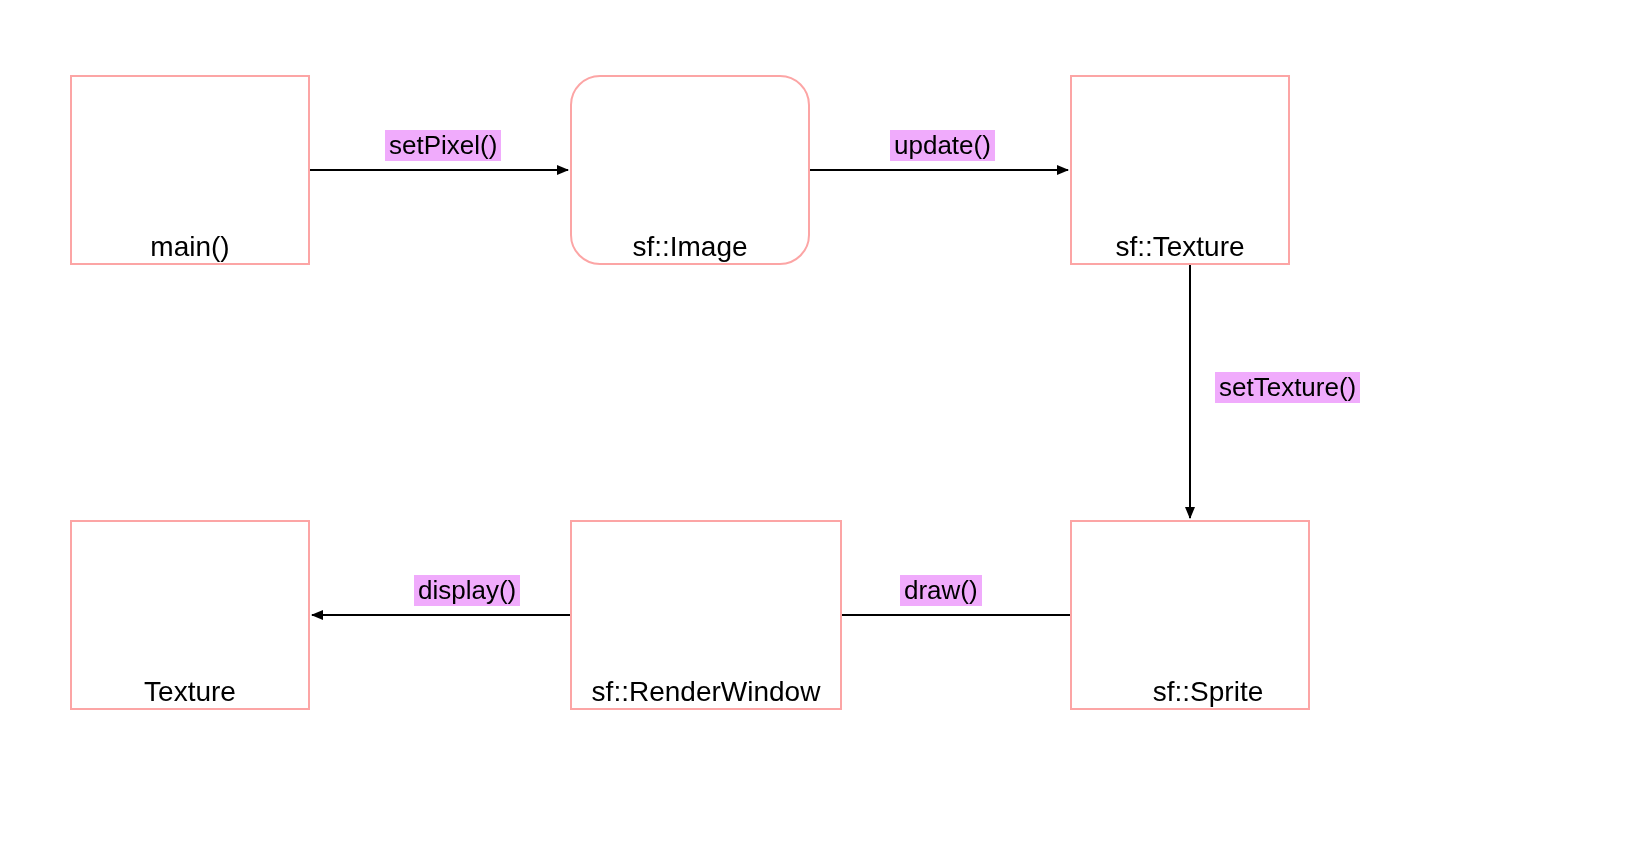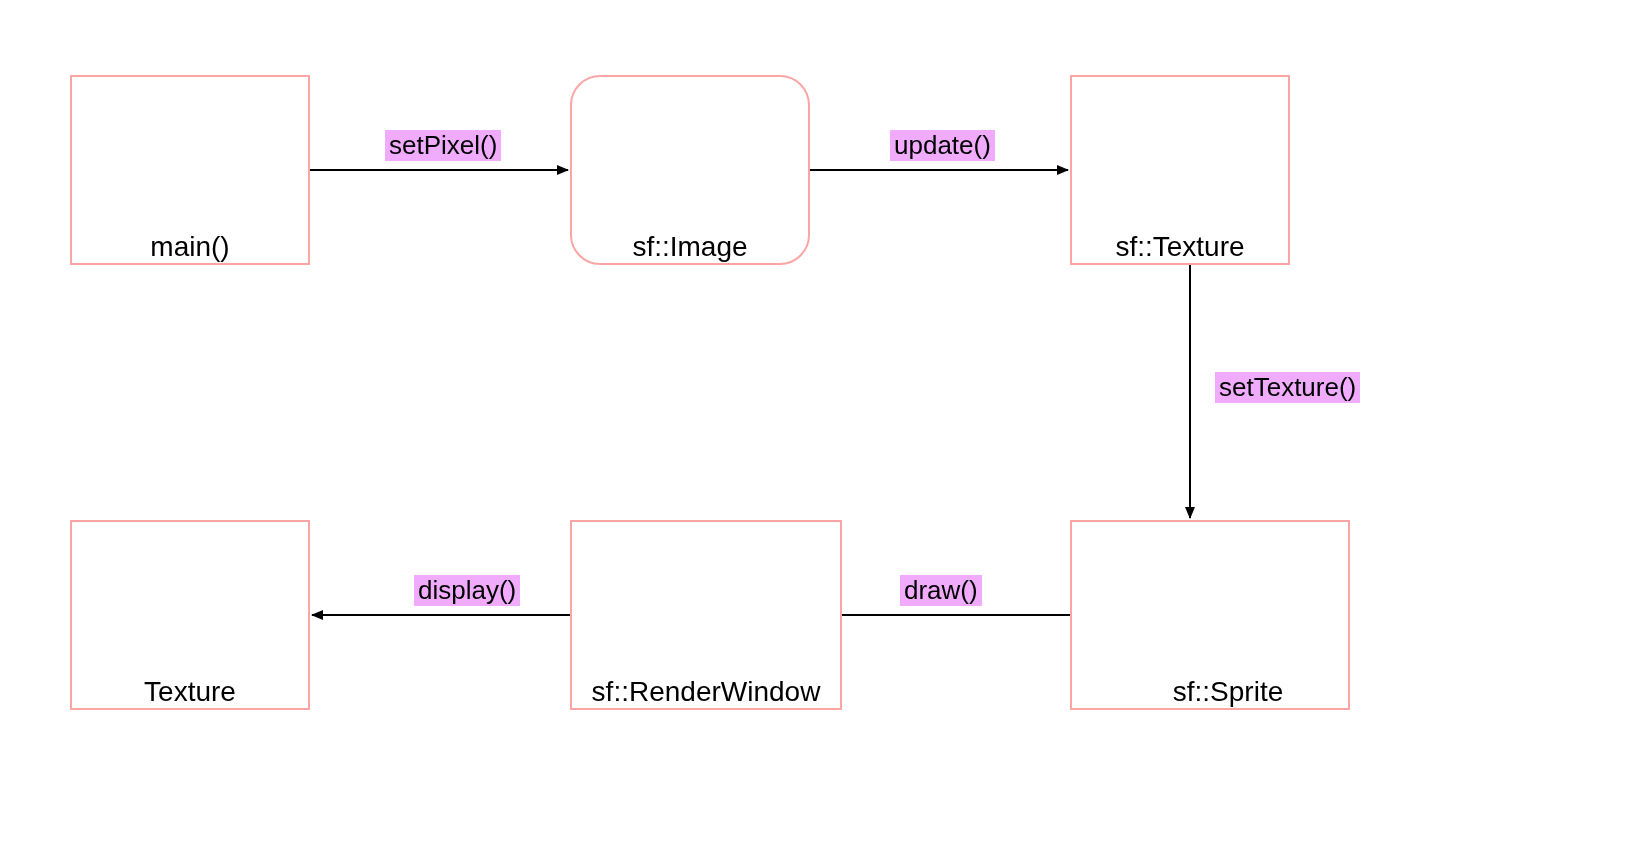--- a/index.html
+++ b/index.html
@@ -60,21 +60,21 @@
 </div>
 
 <div class="node" style="left:570px; top:75px; width:240px; height:190px;border-radius:30px;">
   <span>sf::Image</span>
 </div>
 
 <div class="node" style="left:1070px; top:75px; width:220px; height:190px;">
   <span>sf::Texture</span>
 </div>
 
-<div class="node" style="left:1070px; top:520px; width:280px; height:190px;padding-left:36px;">
+<div class="node" style="left:1070px; top:520px; width:240px; height:190px;padding-left:36px;">
   <span>sf::Sprite</span>
 </div>
 
 <div class="node" style="left:570px; top:520px; width:272px; height:190px;">
   <span>sf::RenderWindow</span>
 </div>
 
 <div class="node" style="left:70px; top:520px; width:240px; height:190px;">
   <span>Texture</span>
 </div>

